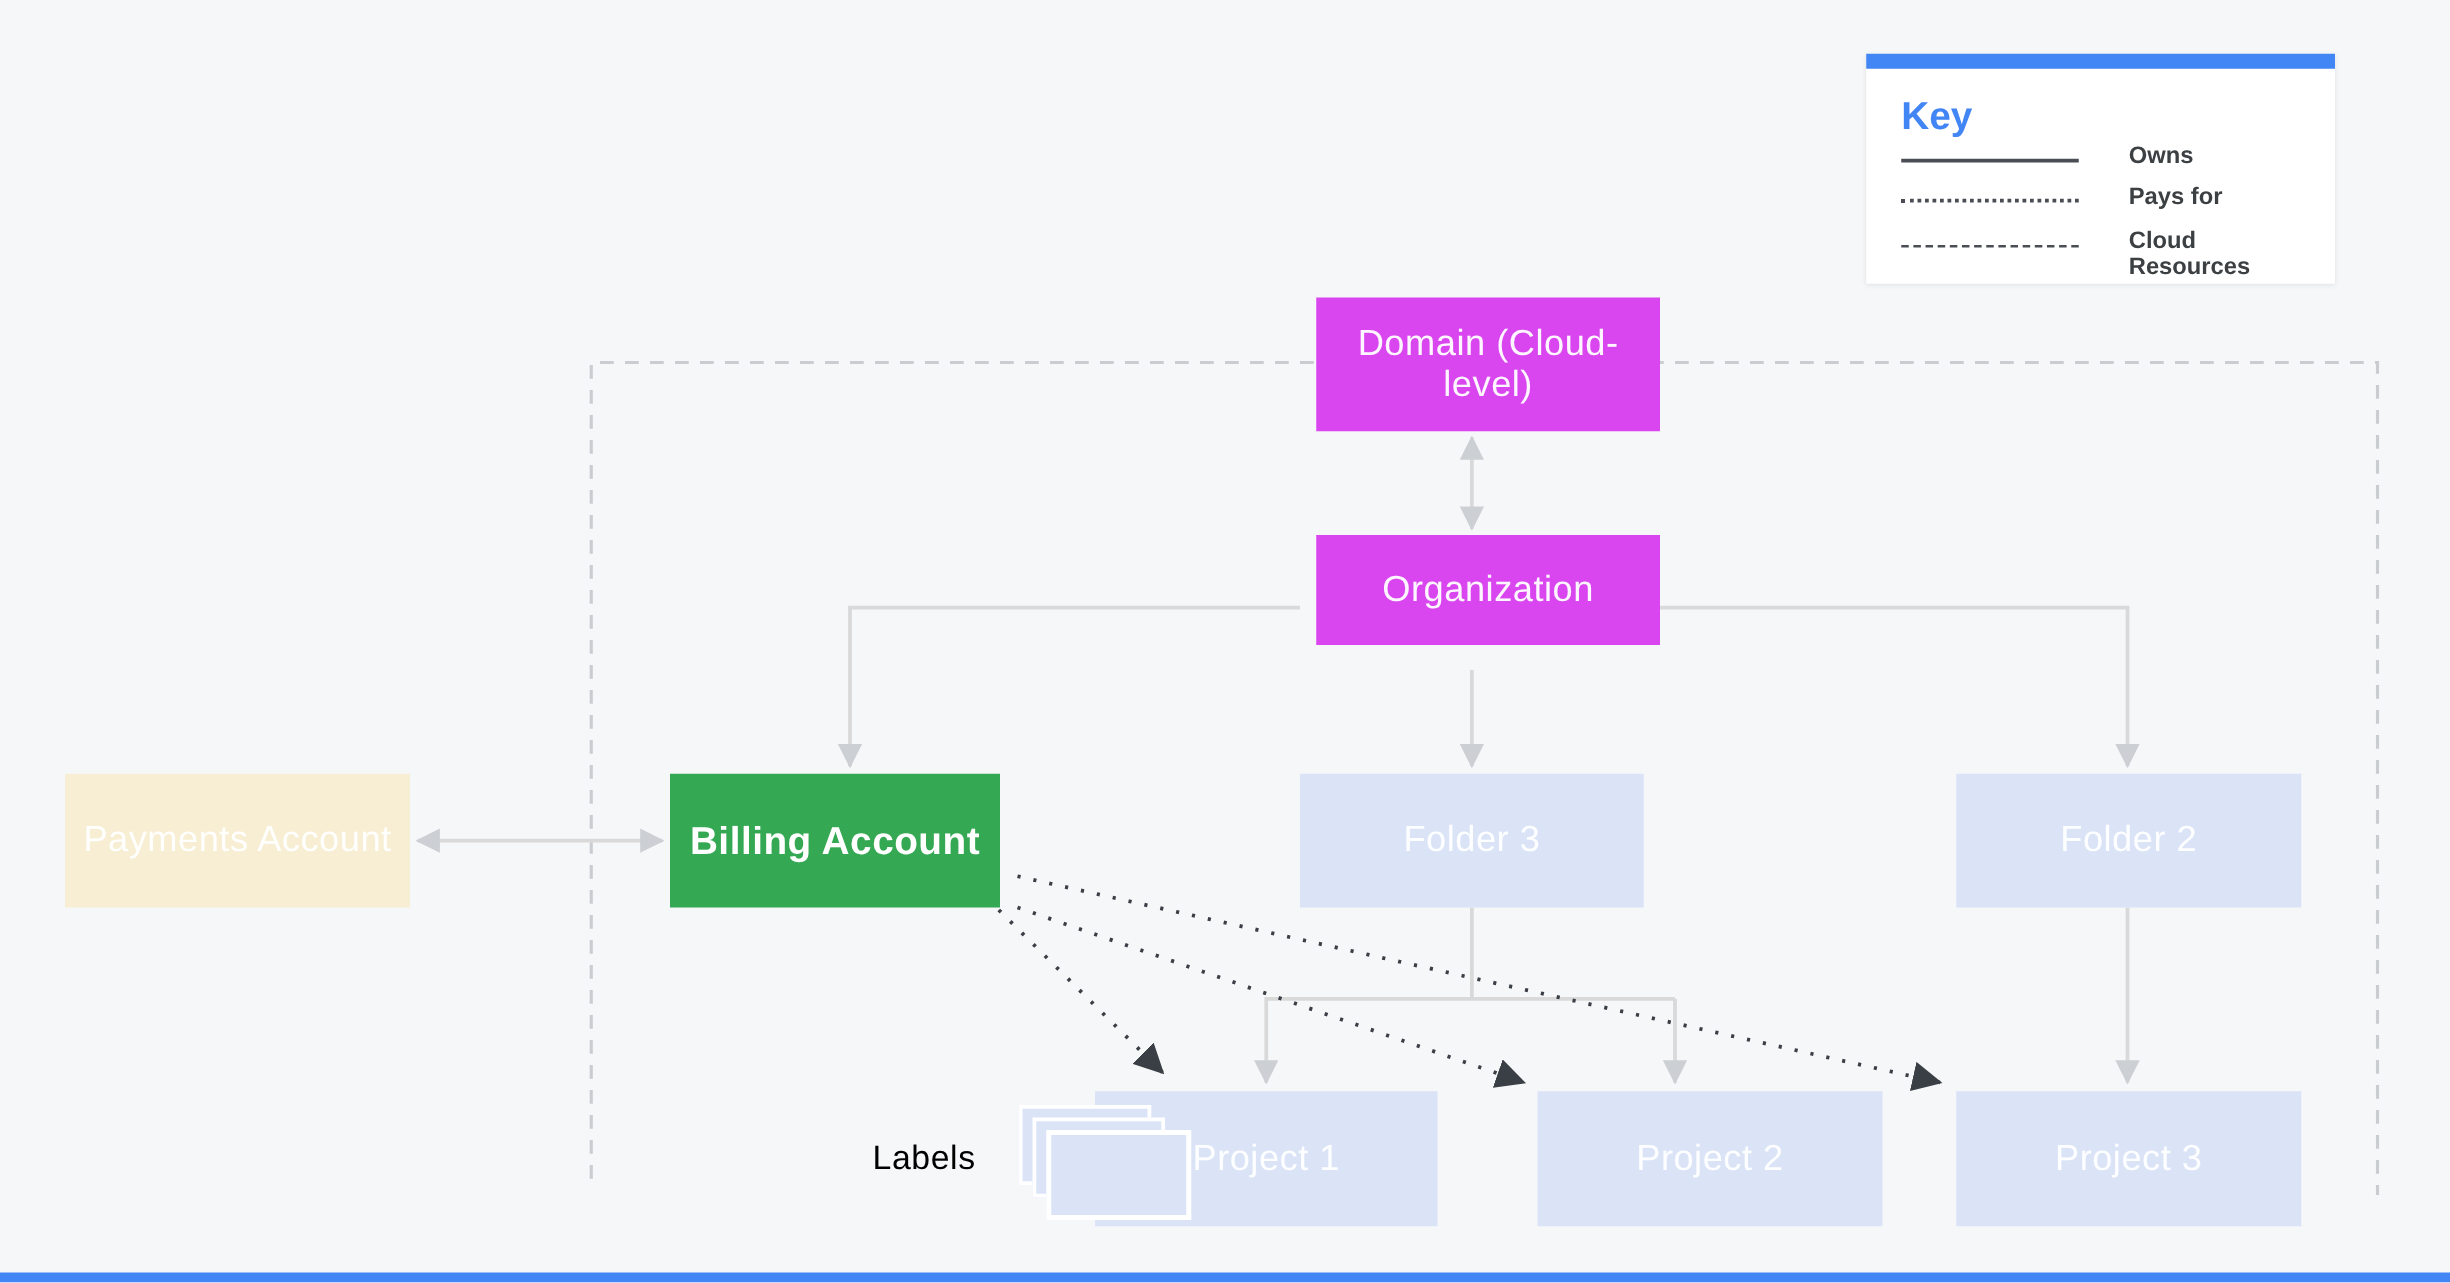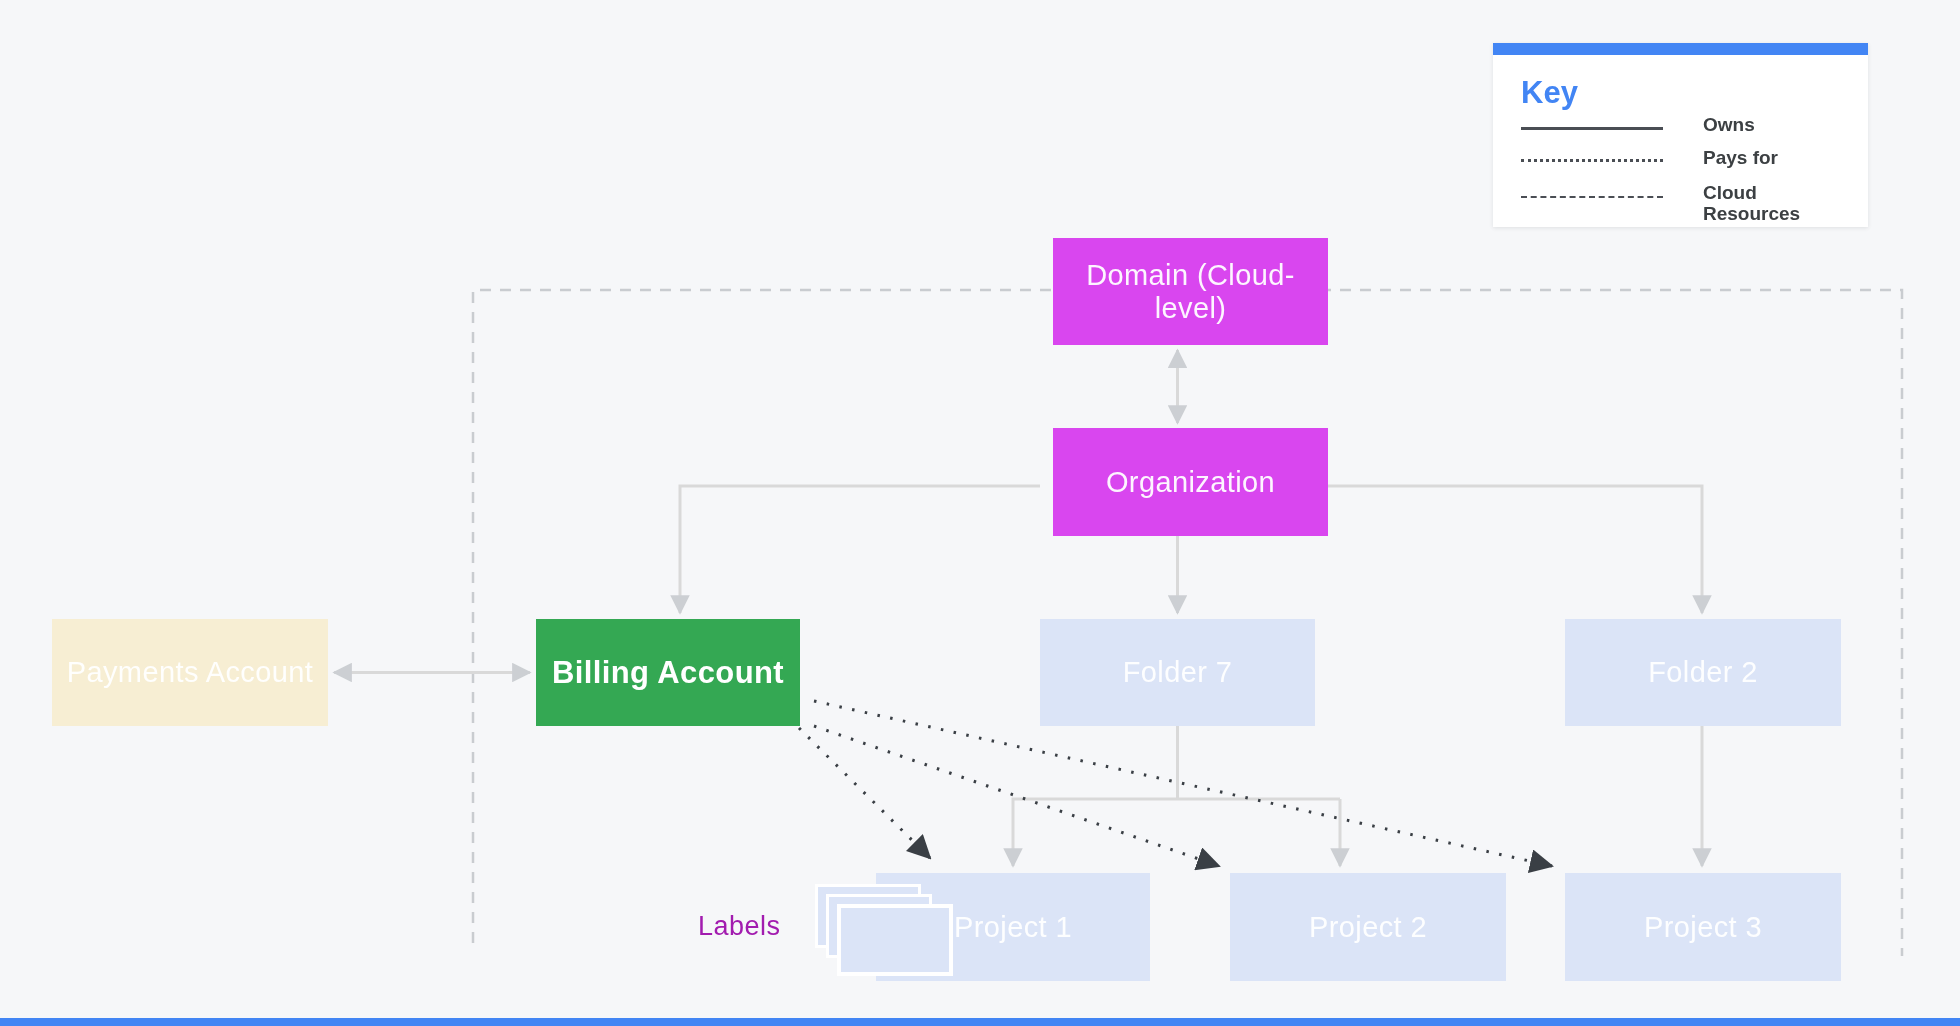--- a/index.html
+++ b/index.html
@@ -11,30 +11,30 @@
 
   svg.connectors{position:absolute;left:0;top:0;width:1960px;height:1026px;z-index:1;}
 
   .node{position:absolute;display:flex;align-items:center;justify-content:center;z-index:2;
     font-size:29px;font-weight:400;color:rgba(255,255,255,.95);letter-spacing:.4px;text-align:center;}
   .pink{background:#d946ef;margin-left:13px;}
   .cream{background:#f7eed3;}
   .blue{background:#dbe4f7;}
   .green{background:#34a853;}
   .n-domain{left:1040px;top:238px;width:275px;height:107px;}
-  .n-org{left:1040px;top:428px;width:275px;height:108px;}
+  .n-org{left:1040px;top:428px;width:275px;height:88px;}
   .n-pay{left:52px;top:619px;width:276px;height:107px;}
   .n-bill{left:536px;top:619px;width:264px;height:107px;font-weight:700;font-size:31px;color:#fff;}
   .n-f1{left:1040px;top:619px;width:275px;height:107px;}
   .n-f2{left:1565px;top:619px;width:276px;height:107px;}
   .n-p1{left:876px;top:873px;width:274px;height:108px;}
   .n-p2{left:1230px;top:873px;width:276px;height:108px;}
   .n-p3{left:1565px;top:873px;width:276px;height:108px;}
 
-  .labels-caption{position:absolute;left:698px;top:911px;z-index:3;font-size:27px;color:#a21caf;letter-spacing:.5px;}
+  .labels-caption{position:absolute;left:698px;top:911px;z-index:3;font-size:27px;color:#000000;letter-spacing:.5px;}
   .labels-icon{position:absolute;left:815px;top:884px;width:152px;height:94px;z-index:3;}
   .labels-icon .card{position:absolute;background:#dbe4f7;border:3px solid #ffffff;}
   .labels-icon .c1{left:0;top:0;width:100px;height:58px;}
   .labels-icon .c2{left:11px;top:10px;width:100px;height:58px;}
   .labels-icon .c3{left:22px;top:20px;width:108px;height:64px;border-width:4px;}
 
   .key{position:absolute;left:1493px;top:43px;width:375px;height:184px;background:#ffffff;z-index:4;
     box-shadow:0 1px 4px rgba(60,64,67,.12);}
   .key-bar{position:absolute;left:0;top:0;width:100%;height:12px;background:#4285f4;}
   .key-title{position:absolute;left:28px;top:32px;font-size:31px;font-weight:700;color:#4285f4;}
@@ -92,21 +92,21 @@
   <div class="node pink n-org">
     <span>Organization</span>
   </div>
   <div class="node cream n-pay">
     <span>Payments Account</span>
   </div>
   <div class="node green n-bill">
     <span>Billing Account</span>
   </div>
   <div class="node blue n-f1">
-    <span>Folder 7</span>
+    <span>Folder 3</span>
   </div>
   <div class="node blue n-f2">
     <span>Folder 2</span>
   </div>
   <div class="node blue n-p1">
     <span>Project 1</span>
   </div>
   <div class="node blue n-p2">
     <span>Project 2</span>
   </div>

